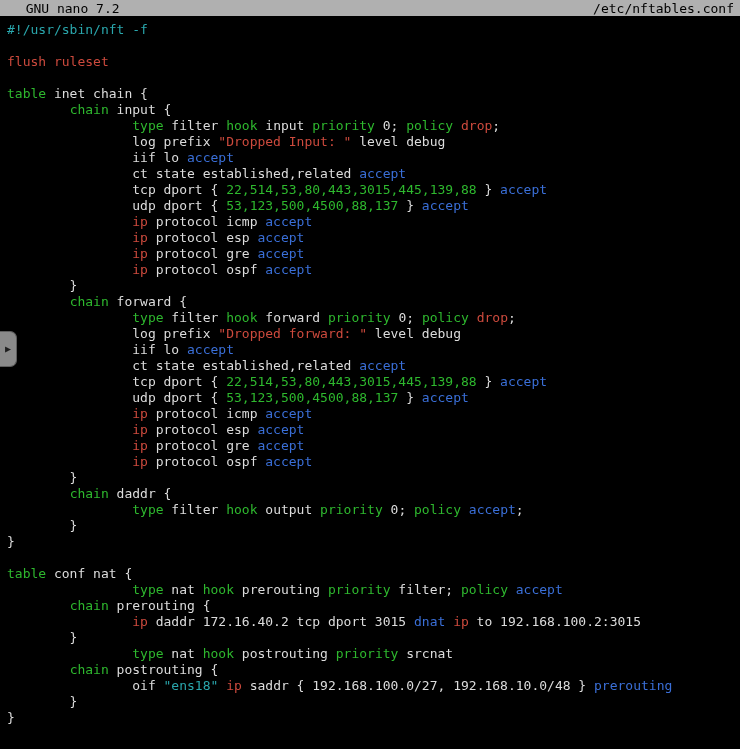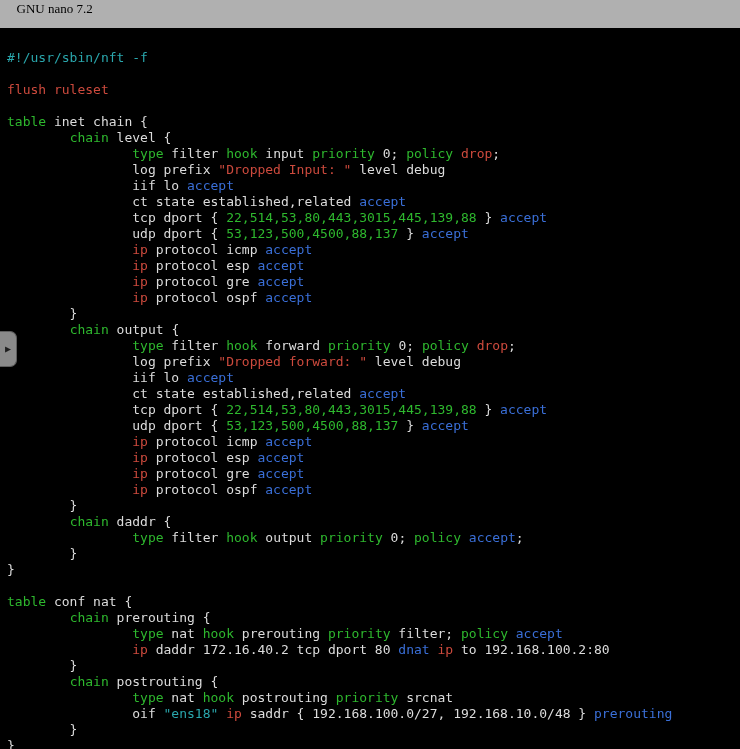--- a/index.html
+++ b/index.html
@@ -8,35 +8,33 @@
     background: #000000;
     overflow: hidden;
     font-family: "DejaVu Sans Mono", "Liberation Mono", monospace;
   }
   .screen {
     position: relative;
     width: 740px; height: 749px;
     background: var(--bg, #000);
   }
   .titlebar {
-    height: 28px;
+    height: 16px;
     background: var(--titlebar_bg, #b0b0b0);
     color: var(--titlebar_fg, #000);
     font-size: 13px;
     line-height: 18px;
     display: flex;
     justify-content: space-between;
     padding: 0 6px 12px 10px;
     white-space: pre;
-    font-family: Liberation Serif, serif;
   }
   .editor {
     padding: 6px 0 0 7px;
     font-size: 13px;
-    margin-top: 16px;
   }
   .code-line {
     height: 16px;
     line-height: 16px;
     white-space: pre;
   }
   .tok-fg    { color: var(--fg,    #dcdcdc); }
   .tok-green { color: var(--green, #2eb82e); }
   .tok-red   { color: var(--red,   #cd4a3d); }
   .tok-blue  { color: var(--blue,  #3a6fd8); }
@@ -60,64 +58,65 @@
     line-height: 10px;
   }
 </style>
 </head>
 <body>
 
 <div class="screen">
 
   <div class="titlebar">
     <span>  GNU nano 7.2</span>
+    <span>/etc/nftables.conf</span>
   </div>
 
   <div class="editor">
       <div class="code-line"><span class="tok-teal">#!/usr/sbin/nft -f</span></div>
       <div class="code-line">&nbsp;</div>
       <div class="code-line"><span class="tok-red">flush ruleset</span></div>
       <div class="code-line">&nbsp;</div>
       <div class="code-line"><span class="tok-green">table</span><span class="tok-fg"> inet chain {</span></div>
-      <div class="code-line"><span class="tok-fg">        </span><span class="tok-green">chain</span><span class="tok-fg"> level {</span></div>
+      <div class="code-line"><span class="tok-fg">        </span><span class="tok-green">chain</span><span class="tok-fg"> input {</span></div>
       <div class="code-line"><span class="tok-fg">                </span><span class="tok-green">type</span><span class="tok-fg"> filter </span><span class="tok-green">hook</span><span class="tok-fg"> input </span><span class="tok-green">priority</span><span class="tok-fg"> 0; </span><span class="tok-green">policy</span><span class="tok-fg"> </span><span class="tok-red">drop</span><span class="tok-fg">;</span></div>
       <div class="code-line"><span class="tok-fg">                log prefix </span><span class="tok-red">"Dropped Input: "</span><span class="tok-fg"> level debug</span></div>
       <div class="code-line"><span class="tok-fg">                iif lo </span><span class="tok-blue">accept</span></div>
       <div class="code-line"><span class="tok-fg">                ct state established,related </span><span class="tok-blue">accept</span></div>
       <div class="code-line"><span class="tok-fg">                tcp dport { </span><span class="tok-green">22,514,53,80,443,3015,445,139,88</span><span class="tok-fg"> } </span><span class="tok-blue">accept</span></div>
       <div class="code-line"><span class="tok-fg">                udp dport { </span><span class="tok-green">53,123,500,4500,88,137</span><span class="tok-fg"> } </span><span class="tok-blue">accept</span></div>
       <div class="code-line"><span class="tok-fg">                </span><span class="tok-red">ip</span><span class="tok-fg"> protocol icmp </span><span class="tok-blue">accept</span></div>
       <div class="code-line"><span class="tok-fg">                </span><span class="tok-red">ip</span><span class="tok-fg"> protocol esp </span><span class="tok-blue">accept</span></div>
       <div class="code-line"><span class="tok-fg">                </span><span class="tok-red">ip</span><span class="tok-fg"> protocol gre </span><span class="tok-blue">accept</span></div>
       <div class="code-line"><span class="tok-fg">                </span><span class="tok-red">ip</span><span class="tok-fg"> protocol ospf </span><span class="tok-blue">accept</span></div>
       <div class="code-line"><span class="tok-fg">        }</span></div>
-      <div class="code-line"><span class="tok-fg">        </span><span class="tok-green">chain</span><span class="tok-fg"> output {</span></div>
+      <div class="code-line"><span class="tok-fg">        </span><span class="tok-green">chain</span><span class="tok-fg"> forward {</span></div>
       <div class="code-line"><span class="tok-fg">                </span><span class="tok-green">type</span><span class="tok-fg"> filter </span><span class="tok-green">hook</span><span class="tok-fg"> forward </span><span class="tok-green">priority</span><span class="tok-fg"> 0; </span><span class="tok-green">policy</span><span class="tok-fg"> </span><span class="tok-red">drop</span><span class="tok-fg">;</span></div>
       <div class="code-line"><span class="tok-fg">                log prefix </span><span class="tok-red">"Dropped forward: "</span><span class="tok-fg"> level debug</span></div>
       <div class="code-line"><span class="tok-fg">                iif lo </span><span class="tok-blue">accept</span></div>
       <div class="code-line"><span class="tok-fg">                ct state established,related </span><span class="tok-blue">accept</span></div>
       <div class="code-line"><span class="tok-fg">                tcp dport { </span><span class="tok-green">22,514,53,80,443,3015,445,139,88</span><span class="tok-fg"> } </span><span class="tok-blue">accept</span></div>
       <div class="code-line"><span class="tok-fg">                udp dport { </span><span class="tok-green">53,123,500,4500,88,137</span><span class="tok-fg"> } </span><span class="tok-blue">accept</span></div>
       <div class="code-line"><span class="tok-fg">                </span><span class="tok-red">ip</span><span class="tok-fg"> protocol icmp </span><span class="tok-blue">accept</span></div>
       <div class="code-line"><span class="tok-fg">                </span><span class="tok-red">ip</span><span class="tok-fg"> protocol esp </span><span class="tok-blue">accept</span></div>
       <div class="code-line"><span class="tok-fg">                </span><span class="tok-red">ip</span><span class="tok-fg"> protocol gre </span><span class="tok-blue">accept</span></div>
       <div class="code-line"><span class="tok-fg">                </span><span class="tok-red">ip</span><span class="tok-fg"> protocol ospf </span><span class="tok-blue">accept</span></div>
       <div class="code-line"><span class="tok-fg">        }</span></div>
       <div class="code-line"><span class="tok-fg">        </span><span class="tok-green">chain</span><span class="tok-fg"> daddr {</span></div>
       <div class="code-line"><span class="tok-fg">                </span><span class="tok-green">type</span><span class="tok-fg"> filter </span><span class="tok-green">hook</span><span class="tok-fg"> output </span><span class="tok-green">priority</span><span class="tok-fg"> 0; </span><span class="tok-green">policy</span><span class="tok-fg"> </span><span class="tok-blue">accept</span><span class="tok-fg">;</span></div>
       <div class="code-line"><span class="tok-fg">        }</span></div>
       <div class="code-line"><span class="tok-fg">}</span></div>
       <div class="code-line">&nbsp;</div>
       <div class="code-line"><span class="tok-green">table</span><span class="tok-fg"> conf nat {</span></div>
+      <div class="code-line"><span class="tok-fg">                </span><span class="tok-green">type</span><span class="tok-fg"> nat </span><span class="tok-green">hook</span><span class="tok-fg"> prerouting </span><span class="tok-green">priority</span><span class="tok-fg"> filter; </span><span class="tok-green">policy</span><span class="tok-fg"> </span><span class="tok-blue">accept</span></div>
       <div class="code-line"><span class="tok-fg">        </span><span class="tok-green">chain</span><span class="tok-fg"> prerouting {</span></div>
-      <div class="code-line"><span class="tok-fg">                </span><span class="tok-green">type</span><span class="tok-fg"> nat </span><span class="tok-green">hook</span><span class="tok-fg"> prerouting </span><span class="tok-green">priority</span><span class="tok-fg"> filter; </span><span class="tok-green">policy</span><span class="tok-fg"> </span><span class="tok-blue">accept</span></div>
-      <div class="code-line"><span class="tok-fg">                </span><span class="tok-red">ip</span><span class="tok-fg"> daddr 172.16.40.2 tcp dport 80 </span><span class="tok-blue">dnat</span><span class="tok-fg"> </span><span class="tok-red">ip</span><span class="tok-fg"> to 192.168.100.2:80</span></div>
+      <div class="code-line"><span class="tok-fg">                </span><span class="tok-red">ip</span><span class="tok-fg"> daddr 172.16.40.2 tcp dport 3015 </span><span class="tok-blue">dnat</span><span class="tok-fg"> </span><span class="tok-red">ip</span><span class="tok-fg"> to 192.168.100.2:3015</span></div>
       <div class="code-line"><span class="tok-fg">        }</span></div>
+      <div class="code-line"><span class="tok-fg">                </span><span class="tok-green">type</span><span class="tok-fg"> nat </span><span class="tok-green">hook</span><span class="tok-fg"> postrouting </span><span class="tok-green">priority</span><span class="tok-fg"> srcnat</span></div>
       <div class="code-line"><span class="tok-fg">        </span><span class="tok-green">chain</span><span class="tok-fg"> postrouting {</span></div>
-      <div class="code-line"><span class="tok-fg">                </span><span class="tok-green">type</span><span class="tok-fg"> nat </span><span class="tok-green">hook</span><span class="tok-fg"> postrouting </span><span class="tok-green">priority</span><span class="tok-fg"> srcnat</span></div>
       <div class="code-line"><span class="tok-fg">                oif </span><span class="tok-teal">"ens18"</span><span class="tok-fg"> </span><span class="tok-red">ip</span><span class="tok-fg"> saddr { 192.168.100.0/27, 192.168.10.0/48 } </span><span class="tok-blue">prerouting</span></div>
       <div class="code-line"><span class="tok-fg">        }</span></div>
       <div class="code-line"><span class="tok-fg">}</span></div>
     </div>
 
   <div class="side-tab">
     <span class="arrow">▶</span>
   </div>
 
 </div>

